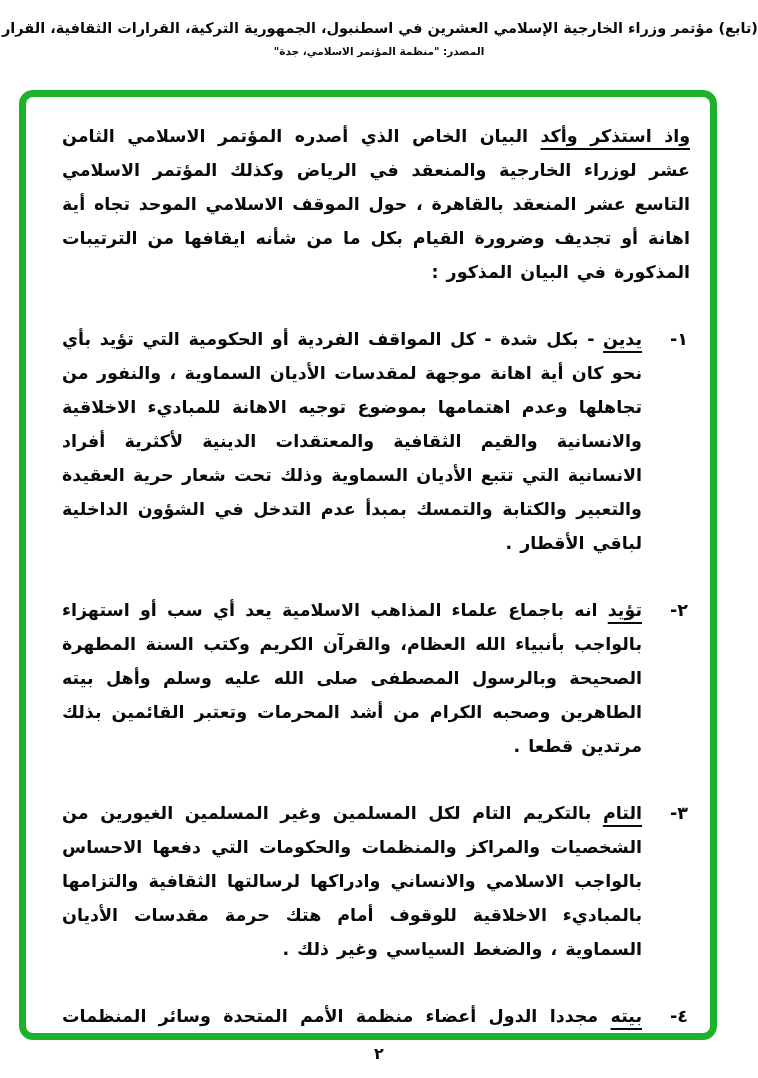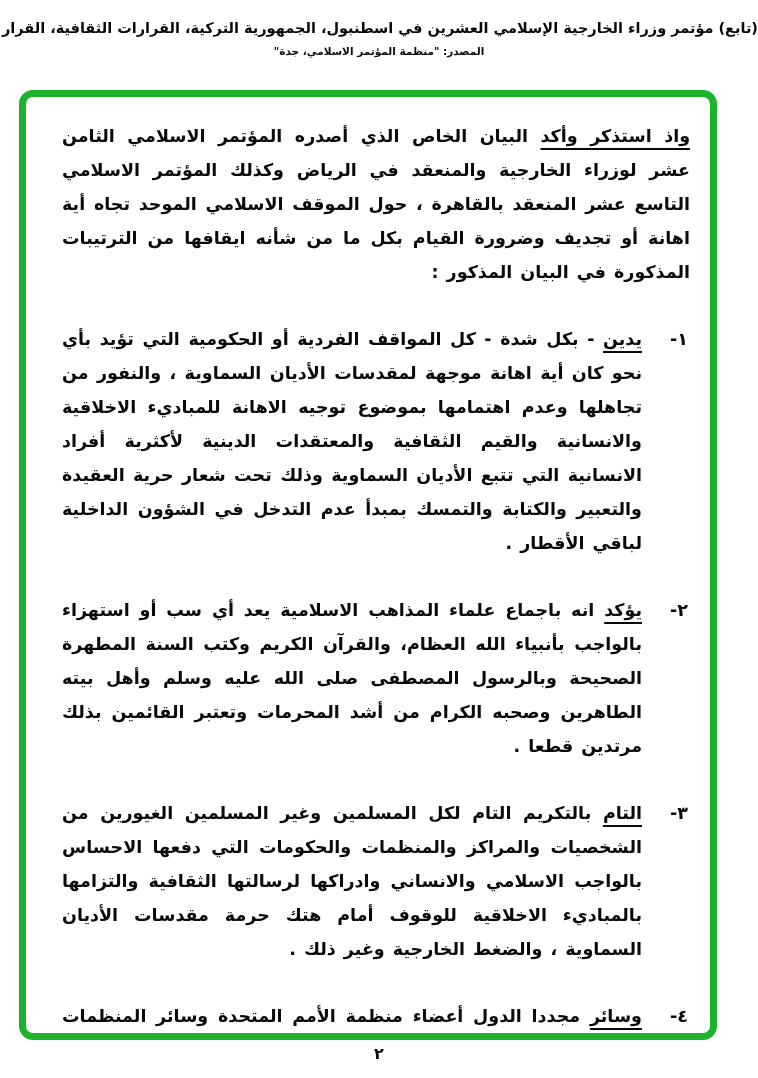--- a/index.html
+++ b/index.html
@@ -98,30 +98,30 @@
 
     <p class="intro"><span class="lead">واذ استذكر وأكد</span><span> البيان الخاص الذي أصدره المؤتمر الاسلامي الثامن عشر لوزراء الخارجية والمنعقد في الرياض وكذلك المؤتمر الاسلامي التاسع عشر المنعقد بالقاهرة ، حول الموقف الاسلامي الموحد تجاه أية اهانة أو تجديف وضرورة القيام بكل ما من شأنه ايقافها من الترتيبات المذكورة في البيان المذكور :</span></p>
 
     <div class="item">
       <span class="item-num">١-</span>
       <p class="item-text"><span class="lead">يدين</span><span> - بكل شدة - كل المواقف الفردية أو الحكومية التي تؤيد بأي نحو كان أية اهانة موجهة لمقدسات الأديان السماوية ، والنفور من تجاهلها وعدم اهتمامها بموضوع توجيه الاهانة للمباديء الاخلاقية والانسانية والقيم الثقافية والمعتقدات الدينية لأكثرية أفراد الانسانية التي تتبع الأديان السماوية وذلك تحت شعار حرية العقيدة والتعبير والكتابة والتمسك بمبدأ عدم التدخل في الشؤون الداخلية لباقي الأقطار .</span></p>
     </div>
 
     <div class="item">
       <span class="item-num">٢-</span>
-      <p class="item-text"><span class="lead">يؤكد</span><span> انه باجماع علماء المذاهب الاسلامية يعد أي سب أو استهزاء بالواجب بأنبياء الله العظام، والقرآن الكريم وكتب السنة المطهرة الصحيحة وبالرسول المصطفى صلى الله عليه وسلم وأهل بيته الطاهرين وصحبه الكرام من أشد المحرمات وتعتبر القائمين بذلك مرتدين قطعا .</span></p>
+      <p class="item-text"><span class="lead">تؤيد</span><span> انه باجماع علماء المذاهب الاسلامية يعد أي سب أو استهزاء بالواجب بأنبياء الله العظام، والقرآن الكريم وكتب السنة المطهرة الصحيحة وبالرسول المصطفى صلى الله عليه وسلم وأهل بيته الطاهرين وصحبه الكرام من أشد المحرمات وتعتبر القائمين بذلك مرتدين قطعا .</span></p>
     </div>
 
     <div class="item">
       <span class="item-num">٣-</span>
-      <p class="item-text"><span class="lead">التام</span><span> بالتكريم التام لكل المسلمين وغير المسلمين الغيورين من الشخصيات والمراكز والمنظمات والحكومات التي دفعها الاحساس بالواجب الاسلامي والانساني وادراكها لرسالتها الثقافية والتزامها بالمباديء الاخلاقية للوقوف أمام هتك حرمة مقدسات الأديان السماوية ، والضغط الخارجية وغير ذلك .</span></p>
+      <p class="item-text"><span class="lead">التام</span><span> بالتكريم التام لكل المسلمين وغير المسلمين الغيورين من الشخصيات والمراكز والمنظمات والحكومات التي دفعها الاحساس بالواجب الاسلامي والانساني وادراكها لرسالتها الثقافية والتزامها بالمباديء الاخلاقية للوقوف أمام هتك حرمة مقدسات الأديان السماوية ، والضغط السياسي وغير ذلك .</span></p>
     </div>
 
     <div class="item">
       <span class="item-num">٤-</span>
-      <p class="item-text"><span class="lead">وسائر</span><span> مجددا الدول أعضاء منظمة الأمم المتحدة وسائر المنظمات الدولية الى العمل على صيانة التراث الحضاري البشري القيم لكافة الأديان السماوية .</span></p>
+      <p class="item-text"><span class="lead">بيته</span><span> مجددا الدول أعضاء منظمة الأمم المتحدة وسائر المنظمات الدولية الى العمل على صيانة التراث الحضاري البشري القيم لكافة الأديان السماوية .</span></p>
     </div>
 
   </div>
 
   <div class="page-number">٢</div>
 
 </div>
 
 </body></html>

